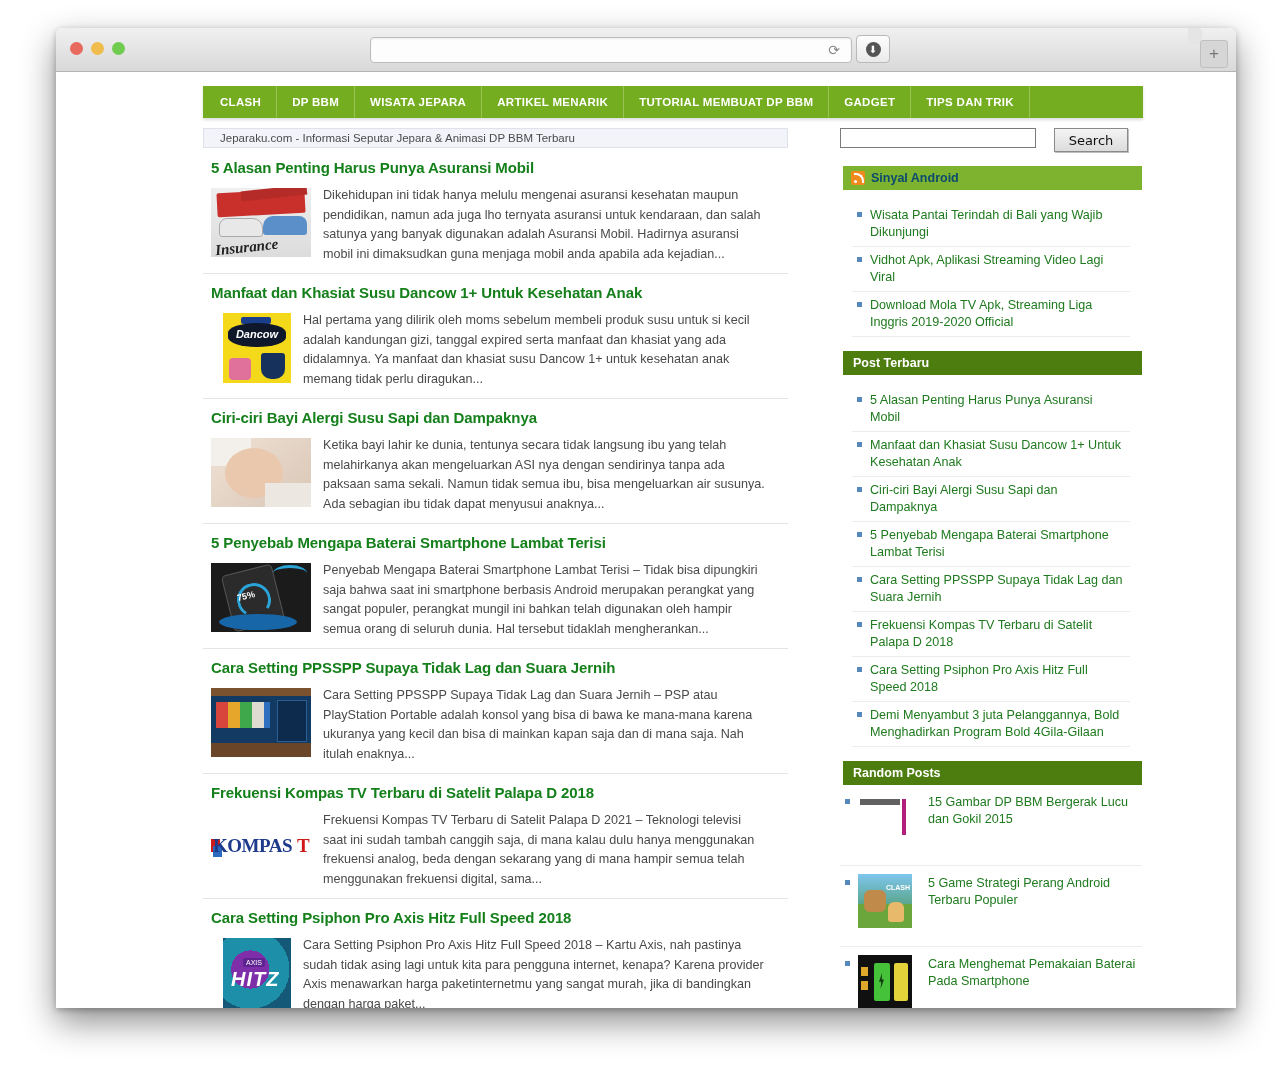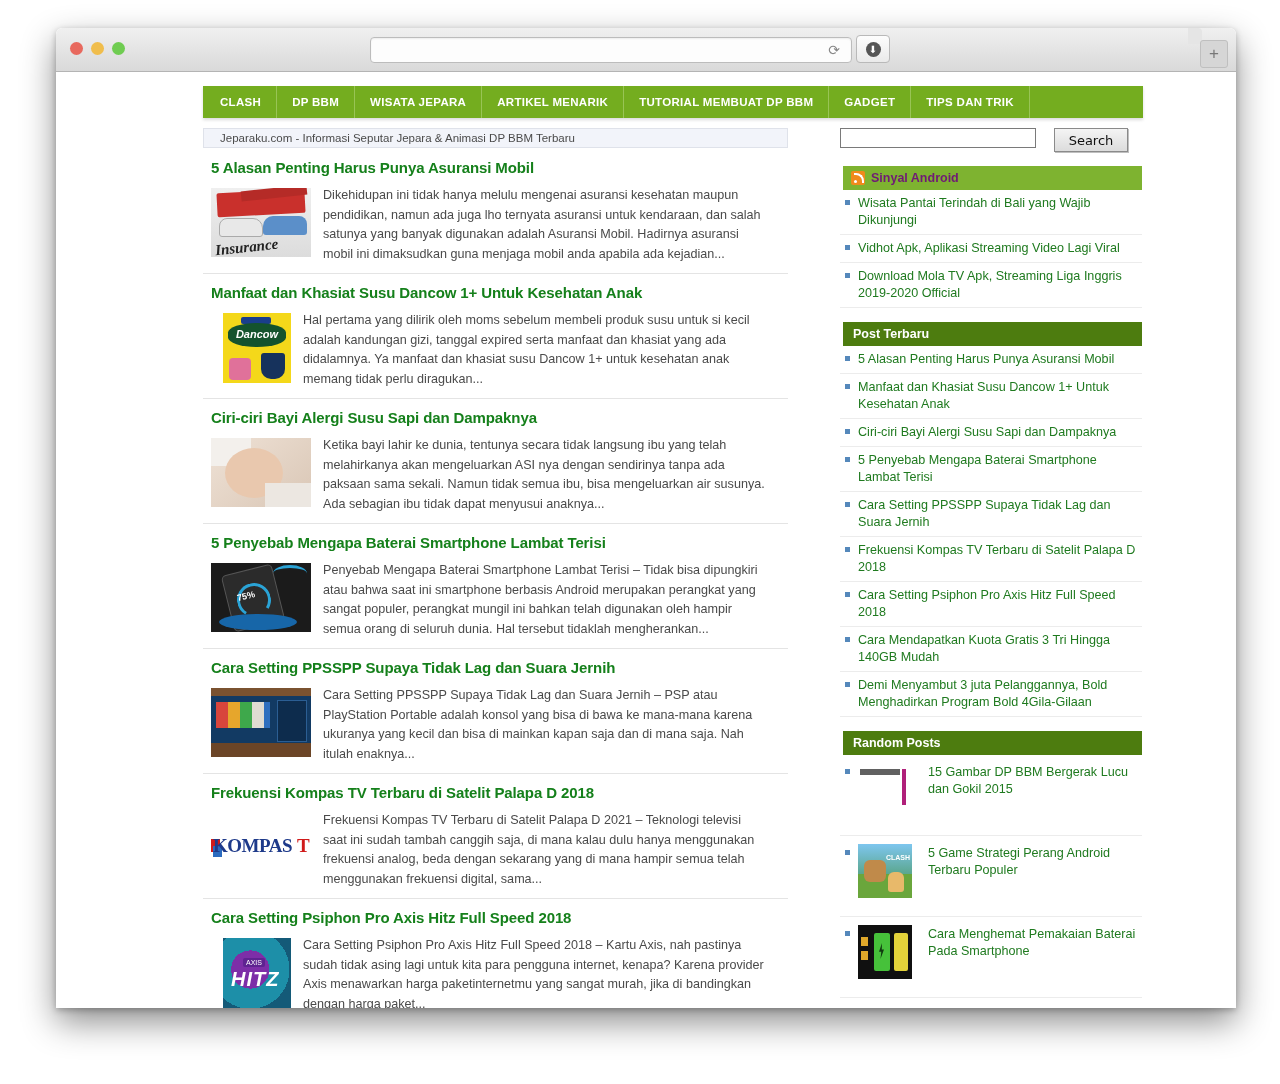--- a/index.html
+++ b/index.html
@@ -179,21 +179,21 @@
 
   
   .t-ins { background: linear-gradient(#efefef,#dcdcdc); }
   .t-ins .truck { position:absolute; left:6px; top:3px; width:88px; height:24px; background:#c9302c; border-radius:2px; transform: rotate(-3deg); }
   .t-ins .truck2 { position:absolute; left:30px; top:0px; width:66px; height:10px; background:#b52b27; transform: rotate(-6deg);}
   .t-ins .car1 { position:absolute; left:8px; top:30px; width:42px; height:17px; background:#e8e8e8; border:1px solid #aaa; border-radius:8px 10px 3px 3px; }
   .t-ins .car2 { position:absolute; left:52px; top:28px; width:44px; height:19px; background:#5b8fc9; border-radius:10px 8px 3px 3px; }
   .t-ins .word { position:absolute; left:4px; bottom:1px; font-size:15px; font-style:italic; font-weight:bold; color:#222; transform: rotate(-6deg); font-family:"Liberation Serif", serif;}
 
   .t-dan { background:#f4d81a; }
-  .t-dan .lbl { position:absolute; left:5px; top:10px; right:5px; height:24px; background:#14532d; border-radius:50%/40%; color:#fff; font-size:11px; font-weight:bold; text-align:center; line-height:22px; font-style:italic;}
+  .t-dan .lbl { position:absolute; left:5px; top:10px; right:5px; height:24px; background:#0f172a; border-radius:50%/40%; color:#fff; font-size:11px; font-weight:bold; text-align:center; line-height:22px; font-style:italic;}
   .t-dan .nes { position:absolute; left:18px; top:4px; width:30px; height:7px; background:#1a3e8c; border-radius:2px;}
   .t-dan .kid { position:absolute; left:6px; bottom:3px; width:22px; height:22px; background:#e0719a; border-radius:4px;}
   .t-dan .shield { position:absolute; right:6px; bottom:4px; width:24px; height:26px; background:#16325c; border-radius:3px 3px 10px 10px;}
 
   .t-baby { background: linear-gradient(140deg,#efe2d6,#d9c6b5); }
   .t-baby .face { position:absolute; left:14px; top:10px; width:58px; height:50px; background:#e9c8ae; border-radius:50%;}
   .t-baby .cloth { position:absolute; left:0; top:0; width:40px; height:28px; background:#f3f0ec;}
   .t-baby .cloth2{ position:absolute; right:0; bottom:0; width:46px; height:24px; background:#ece7e1;}
 
   .t-batt { background:#1b1b1b; }
@@ -250,21 +250,21 @@
     height: 24px;
     line-height: 24px;
     padding-left: 10px;
     color: #ffffff;
     font-size: 12.5px;
     font-weight: bold;
     border-left: 3px solid #ffffff;
   }
   .widget-head.rss {
     background: #7eb330;
-    color: #701a75;
+    color: #0c4a6e;
     display: flex; align-items: center; gap: 6px;
     padding-left: 8px;
   }
   .rss-ico {
     width: 14px; height: 14px;
     background: #f08a1c;
     border-radius: 2px;
     position: relative;
     flex: 0 0 auto;
   }
@@ -272,21 +272,21 @@
     content: ""; position: absolute; left: 2.5px; bottom: 2.5px;
     width: 3px; height: 3px; background:#fff; border-radius:50%;
   }
   .rss-ico::after {
     content: ""; position: absolute; left: 2.5px; bottom: 2.5px;
     width: 8px; height: 8px;
     border: 2px solid #fff; border-left: 0; border-bottom: 0;
     border-radius: 0 8px 0 0;
   }
 
-  .link-list { list-style: none; margin: 0; padding: 0; }
+  .link-list { list-style: none; margin: 12px; padding: 0; }
   .link-list li {
     position: relative;
     padding: 5px 4px 5px 18px;
     border-bottom: 1px solid #ececec;
     font-size: 12.6px;
     line-height: 17px;
     color: #1f7a1f;
     cursor: pointer;
   }
   .link-list li::before {
@@ -434,21 +434,21 @@
               <div class="article">
                 <div class="art-title">5 Penyebab Mengapa Baterai Smartphone Lambat Terisi</div>
                 <div class="art-body">
                   <div class="thumb t-batt">
                     <span class="cable"></span>
                       <span class="phone"></span>
                     <span class="ring"></span>
                       <span class="pct">75%</span>
                       <span class="pad"></span>
                   </div>
-                  <div class="art-text">Penyebab Mengapa Baterai Smartphone Lambat Terisi – Tidak bisa dipungkiri atau bahwa saat ini smartphone berbasis Android merupakan perangkat yang sangat populer, perangkat mungil ini bahkan telah digunakan oleh hampir semua orang di seluruh dunia. Hal tersebut tidaklah mengherankan...</div>
+                  <div class="art-text">Penyebab Mengapa Baterai Smartphone Lambat Terisi – Tidak bisa dipungkiri saja bahwa saat ini smartphone berbasis Android merupakan perangkat yang sangat populer, perangkat mungil ini bahkan telah digunakan oleh hampir semua orang di seluruh dunia. Hal tersebut tidaklah mengherankan...</div>
                 </div>
               </div>
 
               <div class="article">
                 <div class="art-title">Cara Setting PPSSPP Supaya Tidak Lag dan Suara Jernih</div>
                 <div class="art-body">
                   <div class="thumb t-psp">
                     <span class="wood2"></span>
                       <span class="grid"></span>
                     <span class="menu"></span>
@@ -506,21 +506,20 @@
               <div class="widget">
                 <div class="widget-head">Post Terbaru</div>
                 <ul class="link-list">
                   <li>5 Alasan Penting Harus Punya Asuransi Mobil</li>
                   <li>Manfaat dan Khasiat Susu Dancow 1+ Untuk Kesehatan Anak</li>
                   <li>Ciri-ciri Bayi Alergi Susu Sapi dan Dampaknya</li>
                   <li>5 Penyebab Mengapa Baterai Smartphone Lambat Terisi</li>
                   <li>Cara Setting PPSSPP Supaya Tidak Lag dan Suara Jernih</li>
                   <li>Frekuensi Kompas TV Terbaru di Satelit Palapa D 2018</li>
                   <li>Cara Setting Psiphon Pro Axis Hitz Full Speed 2018</li>
-                  <li>Cara Mendapatkan Kuota Gratis 3 Tri Hingga 140GB Mudah</li>
                   <li>Demi Menyambut 3 juta Pelanggannya, Bold Menghadirkan Program Bold 4Gila-Gilaan</li>
                 </ul>
               </div>
 
               <div class="widget">
                 <div class="widget-head">Random Posts</div>
                 <ul class="rand-list">
                   <li class="rand-item">
                     <span class="rand-thumb r-dp">
                       <span class="sq1"></span>

